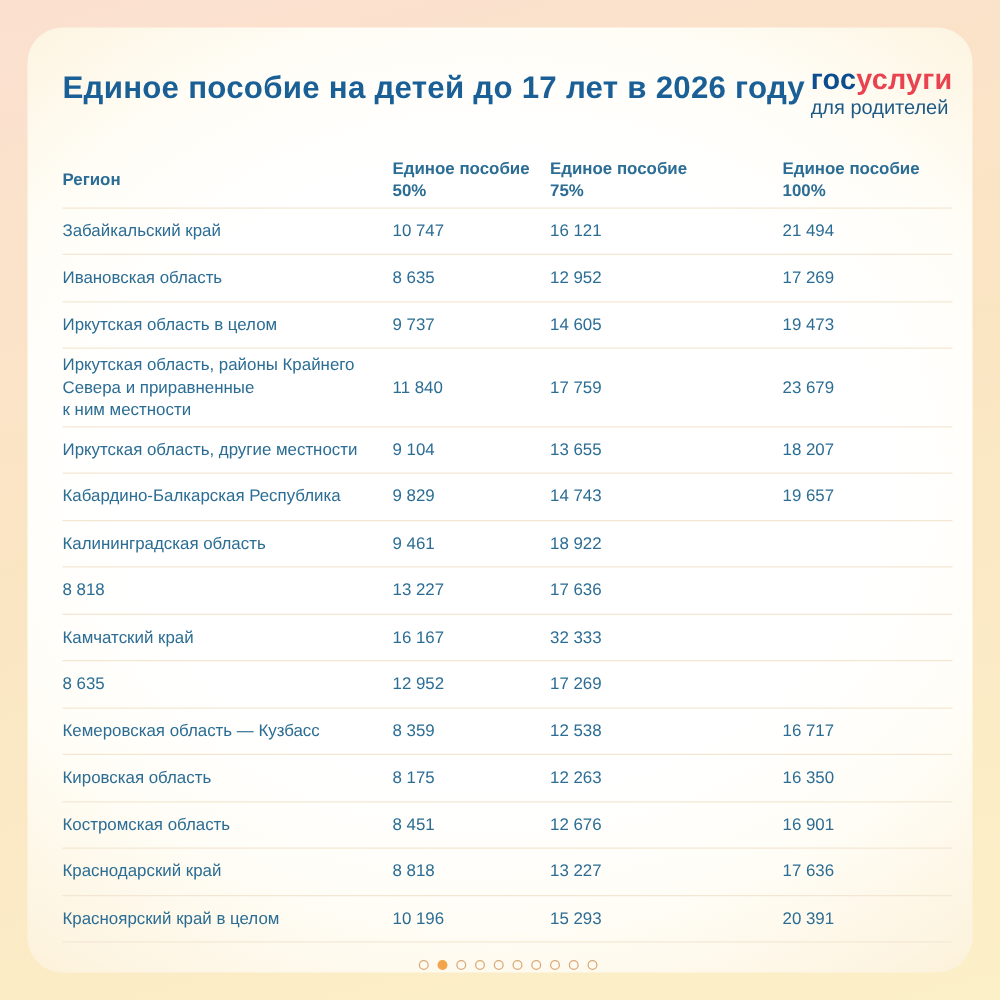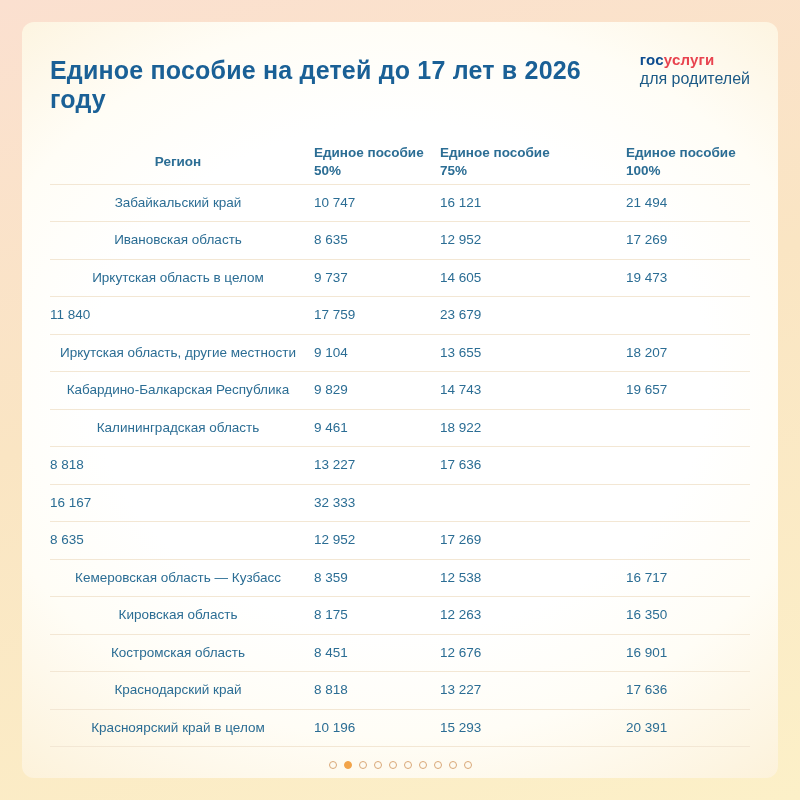--- a/index.html
+++ b/index.html
@@ -5,55 +5,55 @@
   * { margin: 0; padding: 0; box-sizing: border-box; }
   html, body { width: 800px; height: 800px; overflow: hidden; }
   body {
     font-family: "Liberation Sans", "DejaVu Sans", sans-serif;
     background: linear-gradient(165deg, #fbe0d0 0%, #fae5c3 45%, #fcf0c8 100%);
     position: relative;
   }
   .card {
     position: absolute;
     left: 22px; top: 22px; right: 22px; bottom: 22px;
-    border-radius: 12px;
+    border-radius: 28px;
     background: radial-gradient(ellipse 85% 70% at 50% 47%, #ffffff 48%, #fffdf6 68%, #fcf0d6 100%);
-    padding: 24px 28px 10px 28px;
+    padding: 24px 16px 10px 28px;
     overflow: hidden;
   }
   .card-header {
     display: flex;
     justify-content: space-between;
     align-items: flex-start;
   }
   .title {
     font-size: 25px;
     font-weight: bold;
     color: #1a6096;
     letter-spacing: 0.2px;
     padding-top: 10px;
   }
   .logo { text-align: left; padding-top: 6px; flex-shrink: 0; }
-  .logo-top { font-size: 15px; font-weight: bold; letter-spacing: 0.2px; line-height: 1; }
+  .logo-top { font-size: 23px; font-weight: bold; letter-spacing: 0.2px; line-height: 1; }
   .logo-blue { color: #0d4c8f; }
   .logo-red { color: #e8434f; }
   .logo-sub { font-size: 16px; color: #1c5a86; margin-top: 3px; }
 
   .table { margin-top: 26px; }
   .trow {
     display: grid;
     grid-template-columns: 264px 126px 186px 128px;
     align-items: center;
     border-bottom: 1px solid #f3e7d4;
     min-height: 37.5px;
     padding: 4px 0;
   }
   .thead-row { min-height: 44px; }
   .cell { font-size: 13.5px; color: #2b6d94; line-height: 1.32; }
-  .cell.region { text-align: center; white-space: pre-line; padding-right: 8px; }
+  .cell.region { text-align: left; white-space: pre-line; padding-right: 8px; }
   .cell.num { text-align: left; }
   .th { font-weight: bold; }
 
   .dots {
     display: flex;
     justify-content: center;
     align-items: center;
     gap: 7px;
     margin-top: 14px;
   }
@@ -102,20 +102,23 @@
           <div class="cell num">12 952</div>
           <div class="cell num">17 269</div>
         </div>
         <div class="trow">
           <div class="cell region">Иркутская область в целом</div>
           <div class="cell num">9 737</div>
           <div class="cell num">14 605</div>
           <div class="cell num">19 473</div>
         </div>
         <div class="trow">
+          <div class="cell region">Иркутская область, районы Крайнего
+Севера и приравненные
+к ним местности</div>
           <div class="cell num">11 840</div>
           <div class="cell num">17 759</div>
           <div class="cell num">23 679</div>
         </div>
         <div class="trow">
           <div class="cell region">Иркутская область, другие местности</div>
           <div class="cell num">9 104</div>
           <div class="cell num">13 655</div>
           <div class="cell num">18 207</div>
         </div>
@@ -129,20 +132,21 @@
           <div class="cell region">Калининградская область</div>
           <div class="cell num">9 461</div>
           <div class="cell num">18 922</div>
         </div>
         <div class="trow">
           <div class="cell num">8 818</div>
           <div class="cell num">13 227</div>
           <div class="cell num">17 636</div>
         </div>
         <div class="trow">
+          <div class="cell region">Камчатский край</div>
           <div class="cell num">16 167</div>
           <div class="cell num">32 333</div>
         </div>
         <div class="trow">
           <div class="cell num">8 635</div>
           <div class="cell num">12 952</div>
           <div class="cell num">17 269</div>
         </div>
         <div class="trow">
           <div class="cell region">Кемеровская область — Кузбасс</div>

